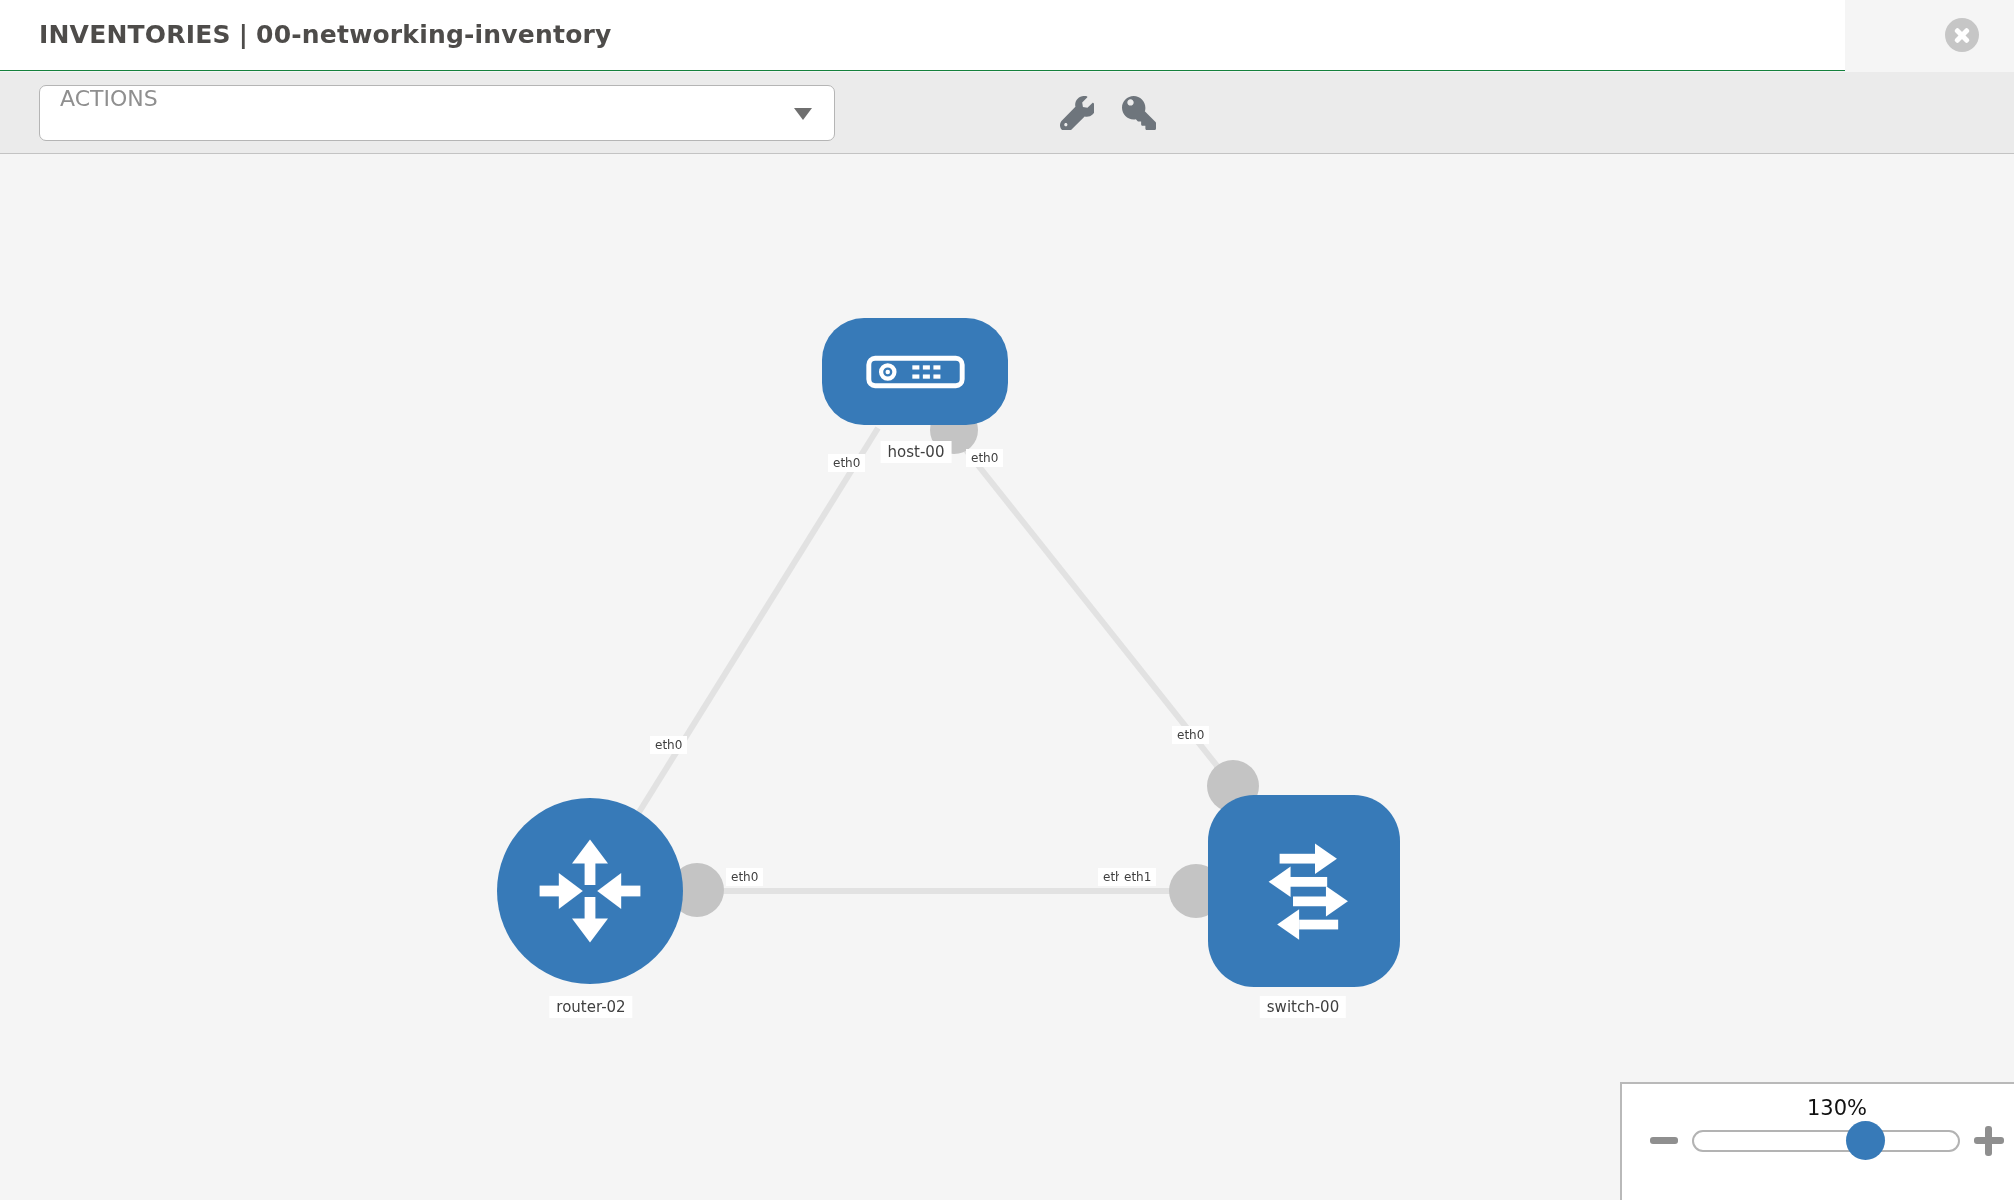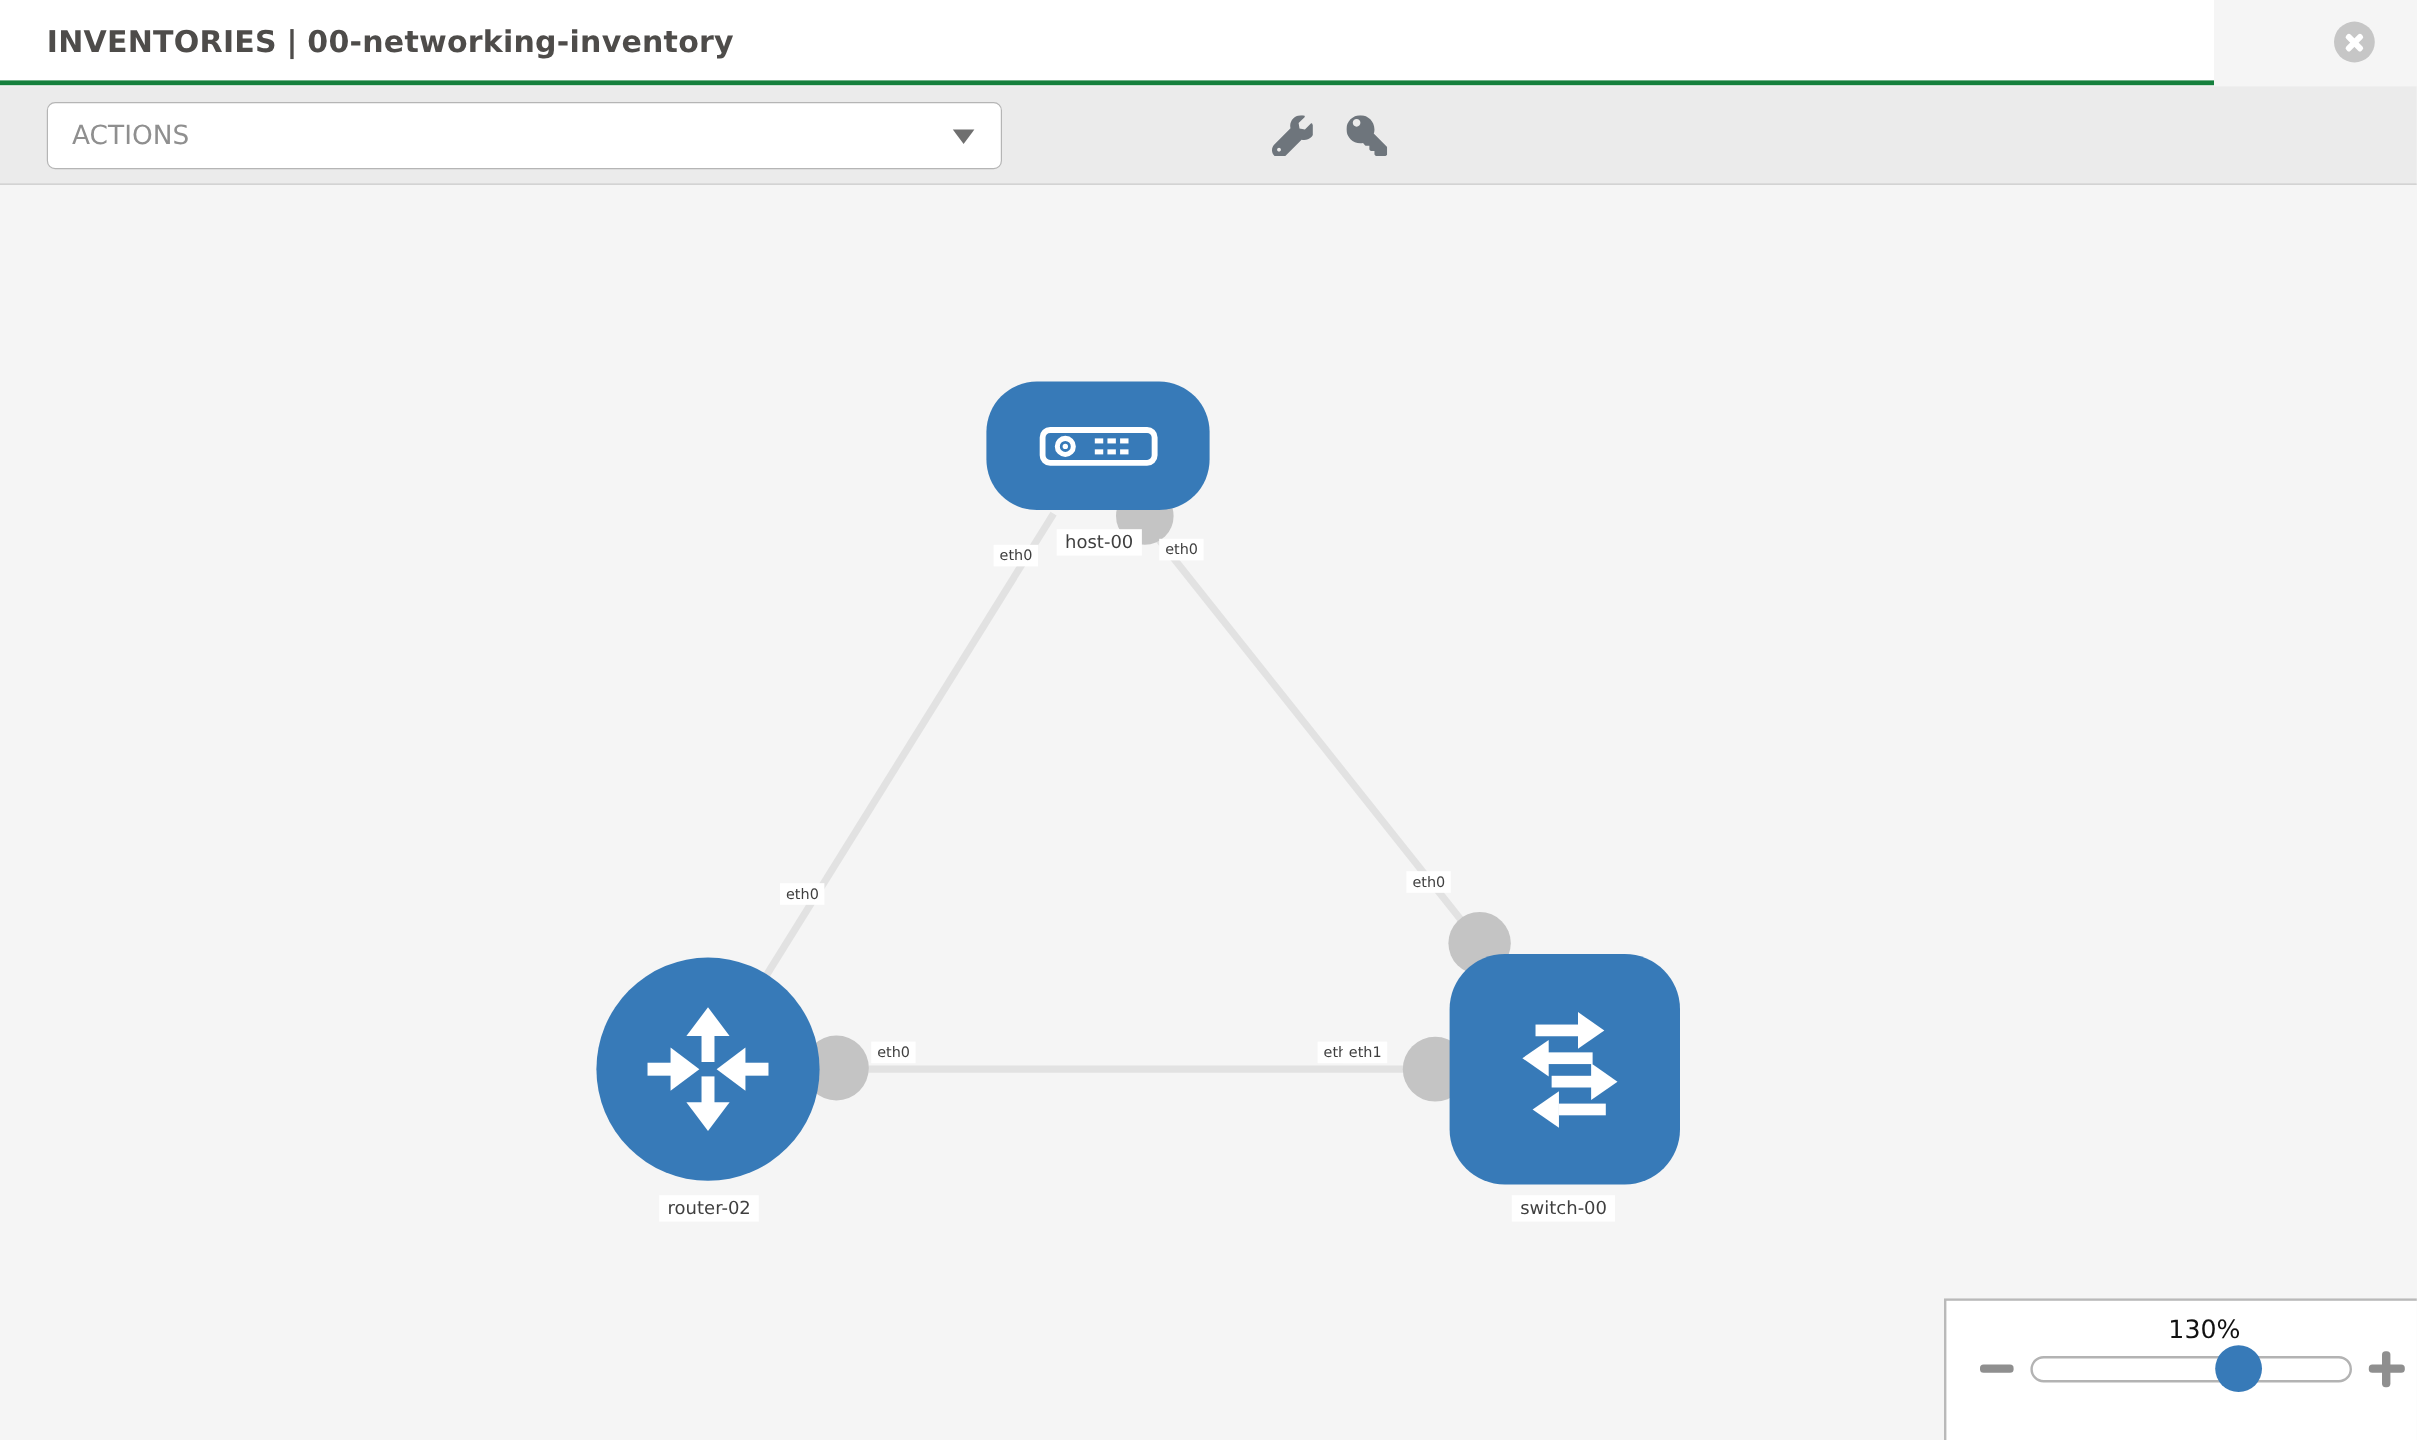--- a/index.html
+++ b/index.html
@@ -1,30 +1,30 @@
 <!DOCTYPE html>
 <html><head>
 <meta charset="utf-8">
 <style>
   * { margin:0; padding:0; box-sizing:border-box; }
   html,body { width:2014px; height:1200px; overflow:hidden; }
   body { font-family:"DejaVu Sans","Liberation Sans",sans-serif; background:#f5f5f5; position:relative; }
 
   
-  .header { position:absolute; left:0; top:0; width:1845px; height:71px; background:#ffffff; border-bottom:4px solid #15803d; }
+  .header { position:absolute; left:0; top:0; width:1845px; height:71px; background:#ffffff; border-bottom:1px solid #15803d; }
   .title { position:absolute; left:39px; top:20px; font-size:25px; font-weight:bold; color:#4e4c4a; letter-spacing:.2px; }
   .title .sep { margin:0 8px; }
   .close-btn { position:absolute; left:1945px; top:18px; width:34px; height:34px; border-radius:50%; background:#c6c6c6; cursor:pointer; }
   .close-btn::before, .close-btn::after { content:""; position:absolute; left:8px; top:15px; width:18px; height:5px; background:#ffffff; border-radius:2px; }
   .close-btn::before { transform:rotate(45deg); }
   .close-btn::after  { transform:rotate(-45deg); }
 
   
   .toolbar { position:absolute; left:0; top:72px; width:2014px; height:82px; background:#ebebeb; border-bottom:1px solid #c3c3c3; }
-  .select-box { position:absolute; top:13px; height:56px; background:#ffffff; border:1px solid #b5b5b5; border-radius:7px; display:flex; align-items:center; padding:0 20px; font-size:22px; color:#8f8f8f; }
+  .select-box { position:absolute; top:13px; height:56px; background:#ffffff; border:1px solid #b5b5b5; border-radius:7px; display:flex; padding:0 20px; font-size:22px; color:#8f8f8f; }
   .select-box.actions { left:39px;  width:796px; }
   .select-box.search  { left:1183px; width:790px; }
   .caret { position:absolute; right:22px; top:22px; width:0; height:0; border-left:9px solid transparent; border-right:9px solid transparent; border-top:12px solid #6f6f6f; }
   .tool-icon { position:absolute; top:24px; width:34px; height:34px; }
   .tool-icon svg { width:100%; height:100%; fill:#6e757c; }
   .tool-icon.wrench { left:1060px; }
   .tool-icon.key    { left:1122px; }
 
   
   .canvas { position:absolute; left:0; top:154px; width:2014px; height:1046px; background:#f5f5f5; }

